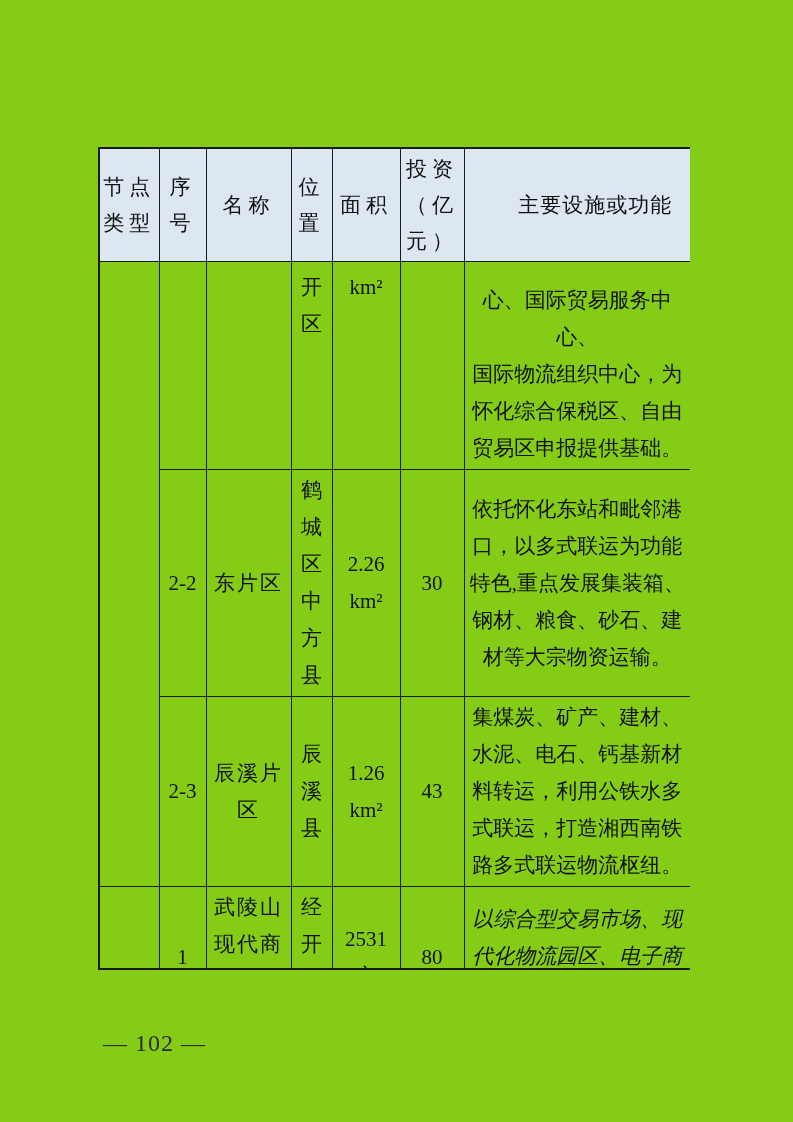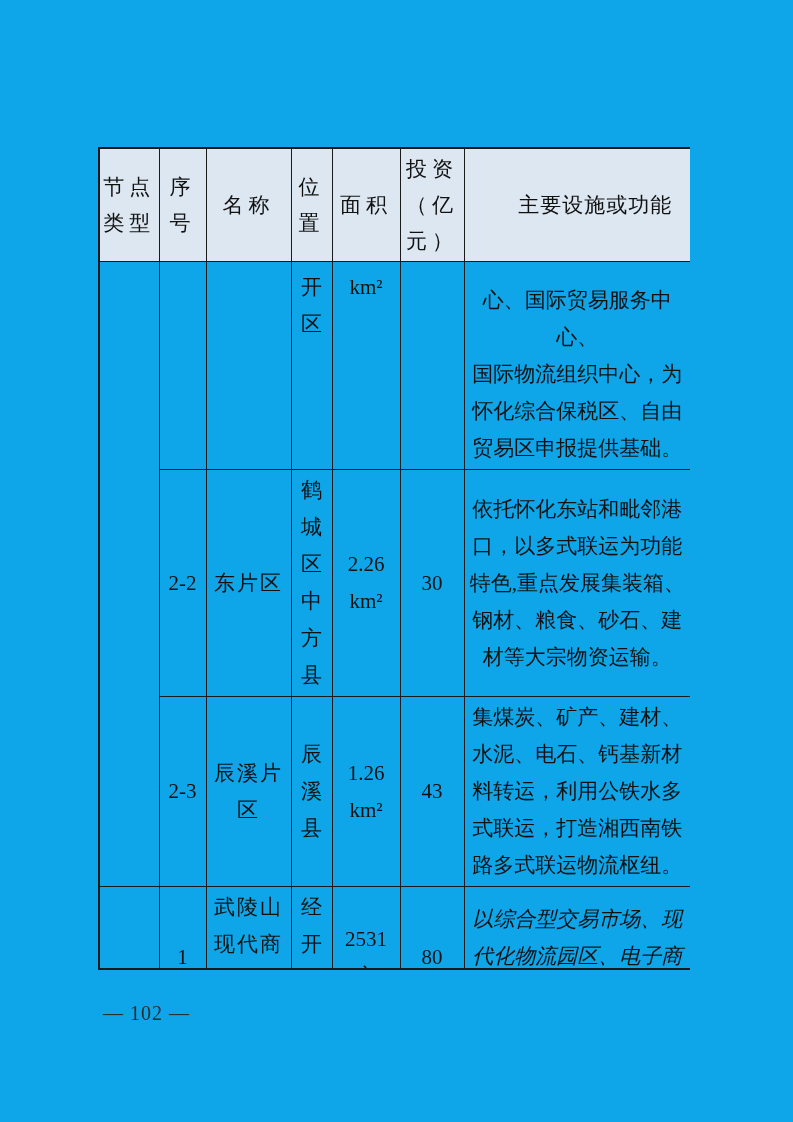--- a/index.html
+++ b/index.html
@@ -1,19 +1,19 @@
 <!DOCTYPE html>
 <html><head>
 <meta charset="utf-8">
 <style>
   html,body{margin:0;padding:0;background:#ffffff;}
   .page{
     position:relative;
     width:793px;height:1122px;
-    background:#0ea5e9;
+    background:#84cc16;
     font-family:"Liberation Serif","DejaVu Serif",serif;
     color:#111111;
     overflow:hidden;
   }
   .table-wrap{
     position:absolute;
     left:98px;top:147px;
     width:592px;height:821px;
     overflow:hidden;
     border-bottom:2px solid #1a1a1a;
@@ -70,22 +70,22 @@
   .r-a .c-feat{padding-top:20px;}
   
   .r-c td{vertical-align:top;}
   .r-c .c-type{vertical-align:bottom;padding-bottom:26px;line-height:36px;}
   .r-c .c-no,.r-c .c-inv{padding-top:52px;}
   .r-c .c-area{padding-top:34px;}
   .r-c .c-name,.r-c .c-loc{padding-top:2px;}
   .r-c .c-feat{padding-top:14px;font-style:italic;}
   .footer{
     position:absolute;
-    left:103px;top:1002px;
-    font-size:20px;
+    left:103px;top:1030px;
+    font-size:24px;
     letter-spacing:1px;
     color:#2b2b2b;
   }
 </style>
 </head>
 <body>
 
 <div class="page">
 
   <div class="table-wrap">

